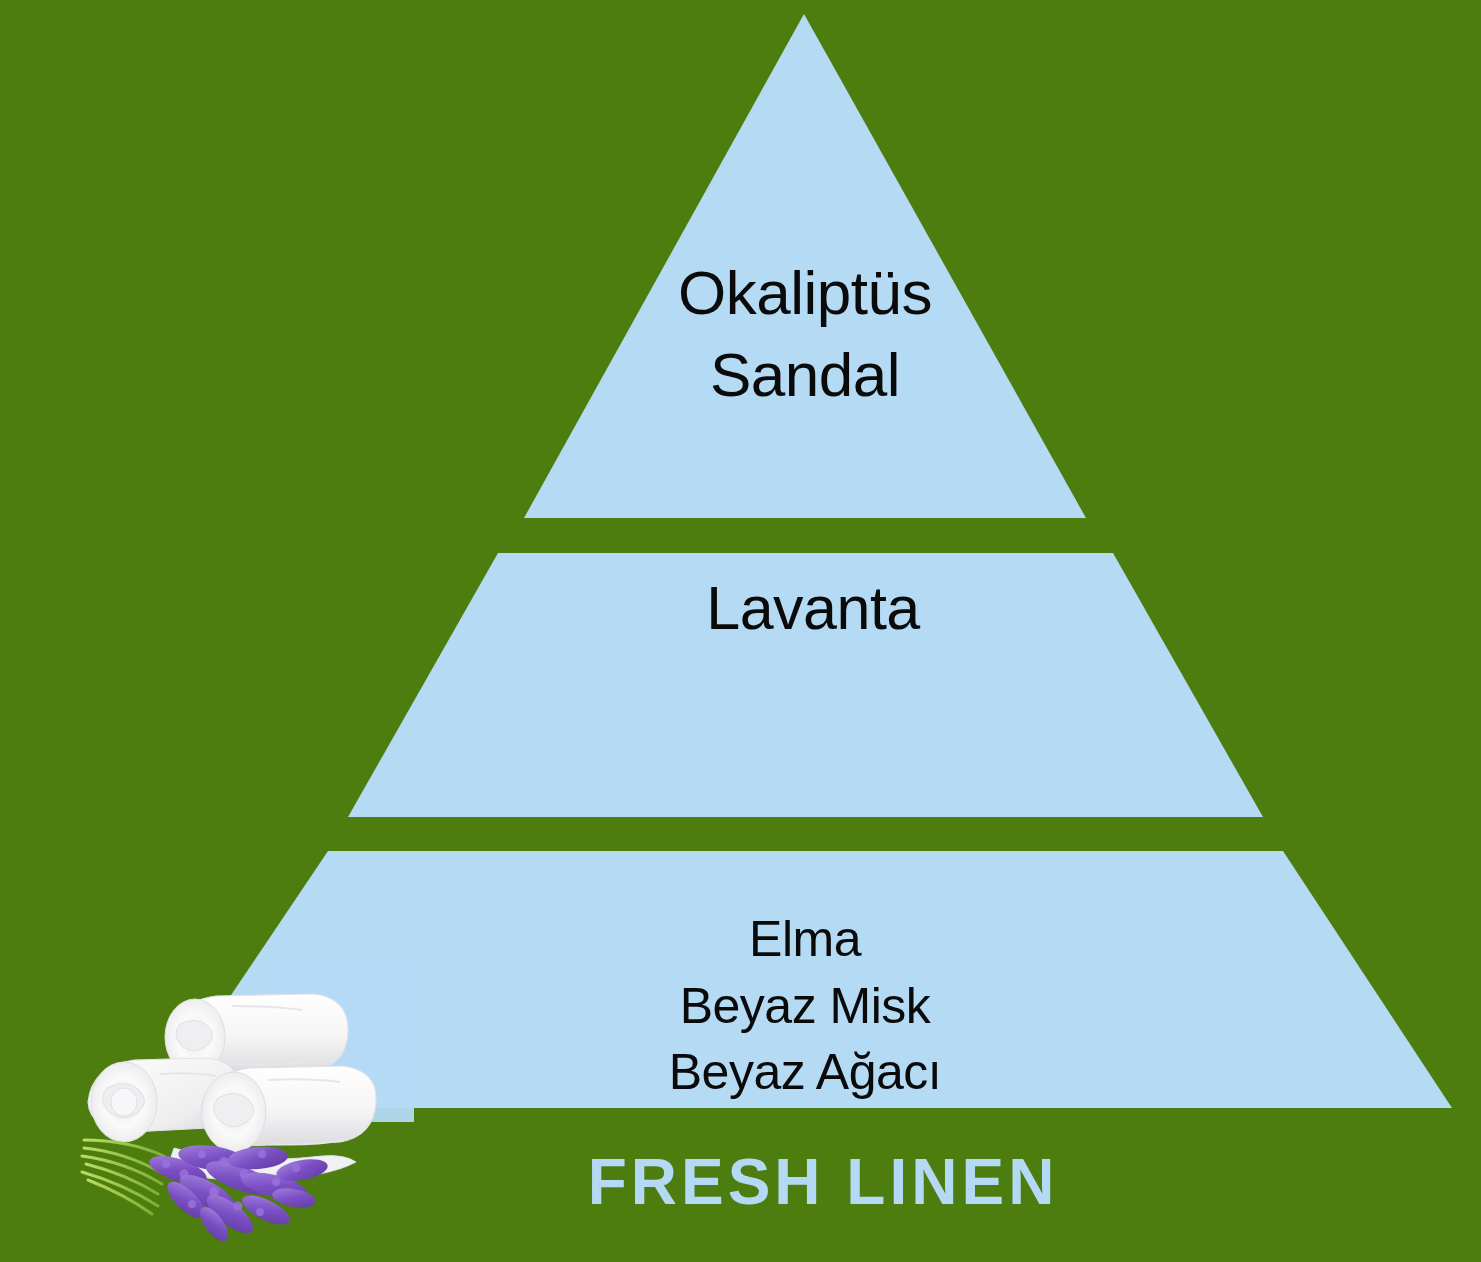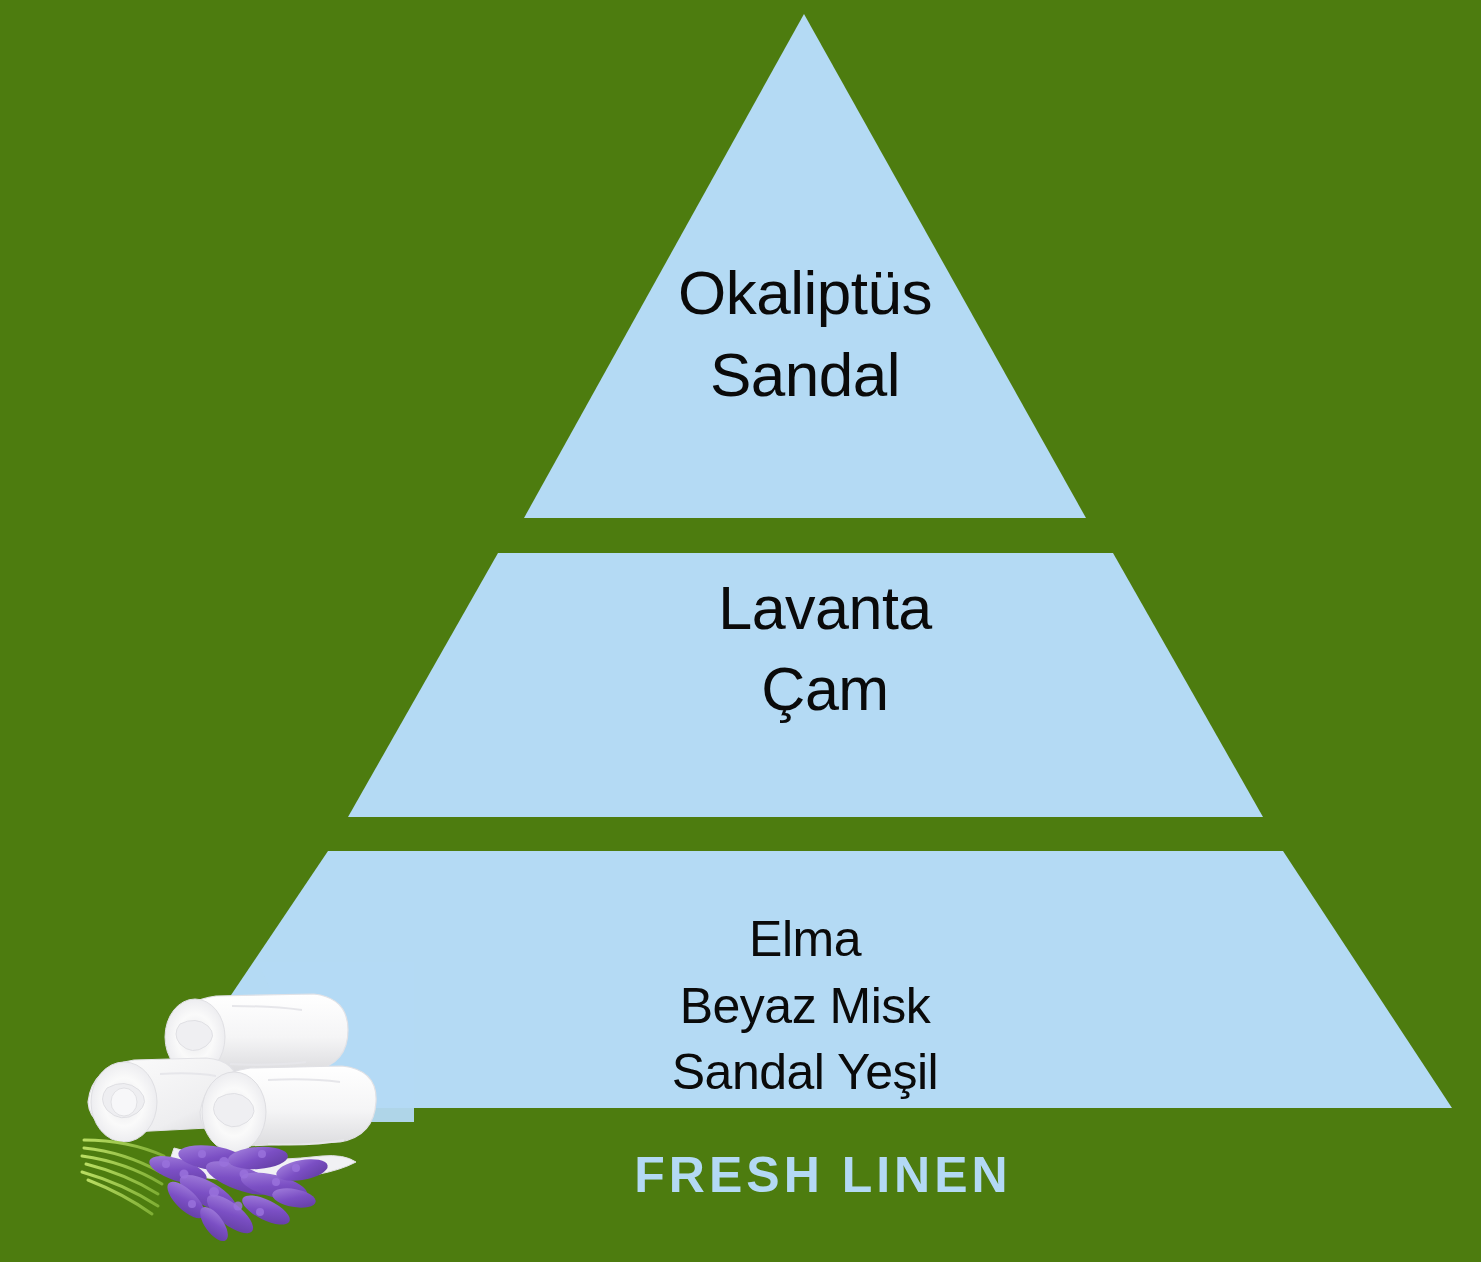--- a/index.html
+++ b/index.html
@@ -37,21 +37,21 @@
     white-space: nowrap;
     letter-spacing: -0.5px;
   }
   #tier-top-text {
     left: 430px;
     top: 252px;
     width: 750px;
     font-size: 62px;
   }
   #tier-middle-text {
-    left: 450px;
+    left: 438px;
     top: 568px;
     width: 750px;
     font-size: 61px;
   }
   #tier-base-text {
     left: 430px;
     top: 866px;
     width: 750px;
     font-size: 50px;
     margin-top: 40px;
@@ -61,21 +61,21 @@
   }
   
   #brand-caption {
     position: absolute;
     left: 553px;
     top: 1150px;
     width: 540px;
     text-align: center;
     font-family: "Liberation Sans", sans-serif;
     font-weight: bold;
-    font-size: 50px;
+    font-size: 64px;
     letter-spacing: 4px;
     color: #B3D9F4;
     line-height: 1;
     white-space: nowrap;
   }
   
   #product-photo {
     position: absolute;
     left: 62px;
     top: 962px;
@@ -98,27 +98,26 @@
     <polygon points="804,14 1086,518 524,518" fill="#B4DAF4"></polygon>
   </svg>
 
   <div class="tier-text" id="tier-top-text">
     <span class="tier-note">Okaliptüs</span>
     <span class="tier-note">Sandal</span>
   </div>
 
   <div class="tier-text" id="tier-middle-text">
     <span class="tier-note">Lavanta</span>
-    <span class="tier-note">Çam</span>
   </div>
 
   <div class="tier-text" id="tier-base-text">
     <span class="tier-note">Elma</span>
     <span class="tier-note">Beyaz Misk</span>
-    <span class="tier-note">Sandal Yeşil</span>
+    <span class="tier-note">Beyaz Ağacı</span>
   </div>
 
   <div id="brand-caption">FRESH LINEN</div>
 
   <div id="product-photo">
     <svg viewBox="0 0 352 290" aria-hidden="true">
       <defs>
         <linearGradient id="towelShade" x1="0" y1="0" x2="0" y2="1">
           <stop offset="0%" stop-color="#ffffff"></stop>
           <stop offset="55%" stop-color="#f5f5f6"></stop>

